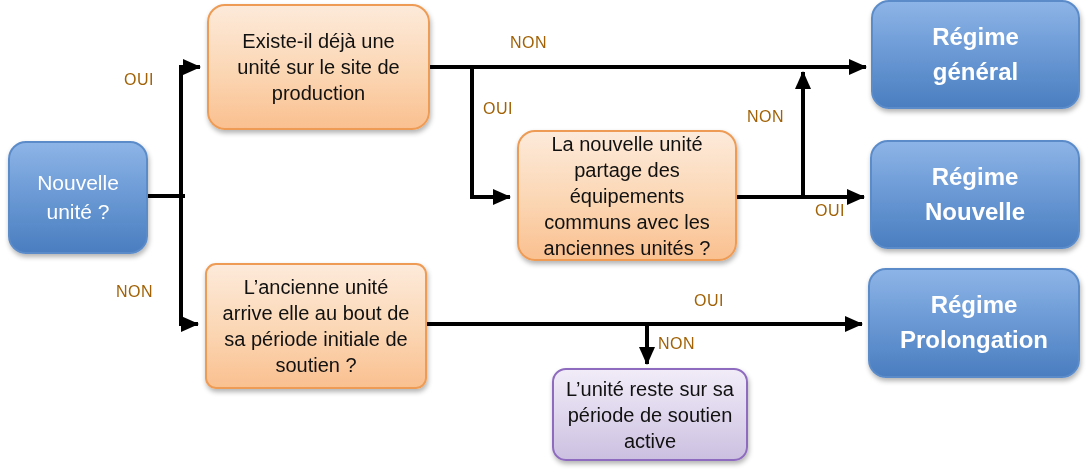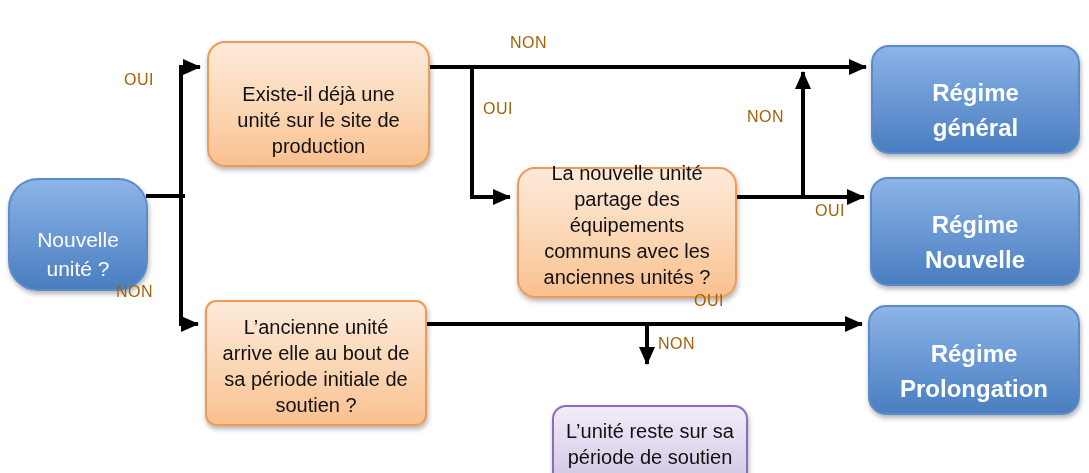--- a/index.html
+++ b/index.html
@@ -8,28 +8,27 @@
     position: relative;
     width: 1089px;
     height: 473px;
     background: #ffffff;
     overflow: hidden;
   }
   .edges-svg { position: absolute; left: 0; top: 0; z-index: 1; }
   .node {
     position: absolute;
     display: flex;
-    align-items: flex-end;
+    align-items: center;
     justify-content: center;
     text-align: center;
     box-sizing: border-box;
     z-index: 2;
     border-radius: 18px;
     box-shadow: 1px 3px 5px rgba(0,0,0,0.30);
-    margin-top: 37px;
   }
   .node .node-label { display: block; }
   .node-blue {
     background: linear-gradient(to bottom, #8db4e7 0%, #6d9bd6 45%, #4a7ec0 100%);
     border: 2px solid #5b8bc9;
     color: #ffffff;
   }
   .node-blue-start {
     font-size: 21px;
     line-height: 1.35;
@@ -91,41 +90,41 @@
 
     <polyline points="737,197 864,197" fill="none" stroke="#000000" stroke-width="4" marker-end="url(#arrow)"></polyline>
 
     <polyline points="803,197 803,72" fill="none" stroke="#000000" stroke-width="4" marker-end="url(#arrow)"></polyline>
 
     <polyline points="427,324 862,324" fill="none" stroke="#000000" stroke-width="4" marker-end="url(#arrow)"></polyline>
 
     <polyline points="647,324 647,364" fill="none" stroke="#000000" stroke-width="4" marker-end="url(#arrow)"></polyline>
   </svg>
 
-  <div class="node node-blue node-blue-start" style="left:8px; top:141px; width:140px; height:113px;border-radius:30px;">
+  <div class="node node-blue node-blue-start" style="left:8px; top:141px; width:140px; height:113px;">
     <span class="node-label">Nouvelle unité ?</span>
   </div>
 
   <div class="node node-orange" style="left:207px; top:4px; width:223px; height:126px;">
     <span class="node-label">Existe-il déjà une unité sur le site de production</span>
   </div>
 
   <div class="node node-orange" style="left:517px; top:130px; width:220px; height:131px; padding:6px 22px;">
     <span class="node-label">La nouvelle unité partage des équipements communs avec les anciennes unités ?</span>
   </div>
 
   <div class="node node-orange" style="left:205px; top:263px; width:222px; height:126px;border-radius:11px;">
     <span class="node-label">L’ancienne unité arrive elle au bout de sa période initiale de soutien ?</span>
   </div>
 
   <div class="node node-purple" style="left:552px; top:368px; width:196px; height:93px;">
     <span class="node-label">L’unité reste sur sa période de soutien active</span>
   </div>
 
-  <div class="node node-blue node-blue-end" style="left:871px; top:8px; width:209px; height:109px;">
+  <div class="node node-blue node-blue-end" style="left:871px; top:0; width:209px; height:109px;">
     <span class="node-label">Régime général</span>
   </div>
 
   <div class="node node-blue node-blue-end" style="left:870px; top:140px; width:210px; height:109px;">
     <span class="node-label">Régime Nouvelle</span>
   </div>
 
   <div class="node node-blue node-blue-end" style="left:868px; top:268px; width:212px; height:110px;">
     <span class="node-label">Régime Prolongation</span>
   </div>

